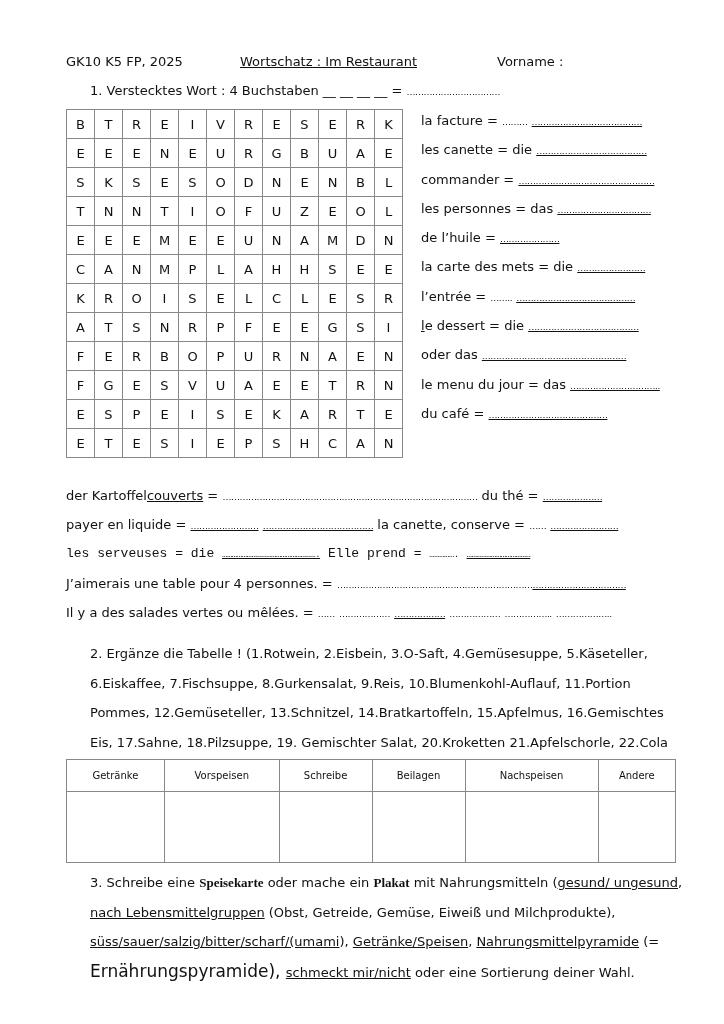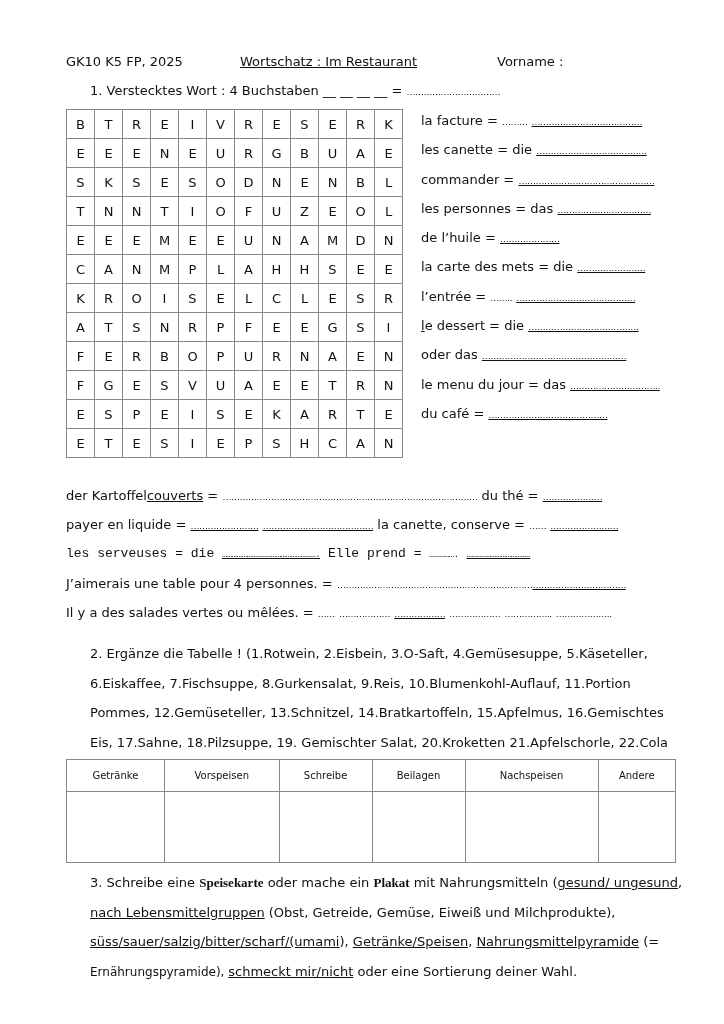--- a/index.html
+++ b/index.html
@@ -34,21 +34,21 @@
     position: absolute; left: 66px; top: 759px; width: 610px;
     border-collapse: collapse;
   }
   .cat th {
     font-weight: normal; height: 29px; border: 1px solid #888;
     font-size: 10px; text-align: center;
   }
   .cat td { height: 68px; border: 1px solid #888; }
 
   .para { position: absolute; left: 66px; width: 620px; font-size: 13px; line-height: 29.5px; margin-left: 24px; }
-  .small { font-size: 12px; text-align: center; }
+  .small { font-size: 17px; text-align: center; }
 </style>
 </head>
 <body>
 
 <div class="abs" style="left:66px; top:54px;">GK10 K5 FP, 2025</div>
 <div class="abs u" style="left:240px; top:54px;">Wortschatz : Im Restaurant</div>
 <div class="abs" style="left:497px; top:54px;">Vorname :</div>
 
 <div class="abs" style="left:66px; top:83px;margin-left:24px;">
   <span>1. Verstecktes Wort : 4 Buchstaben</span>

